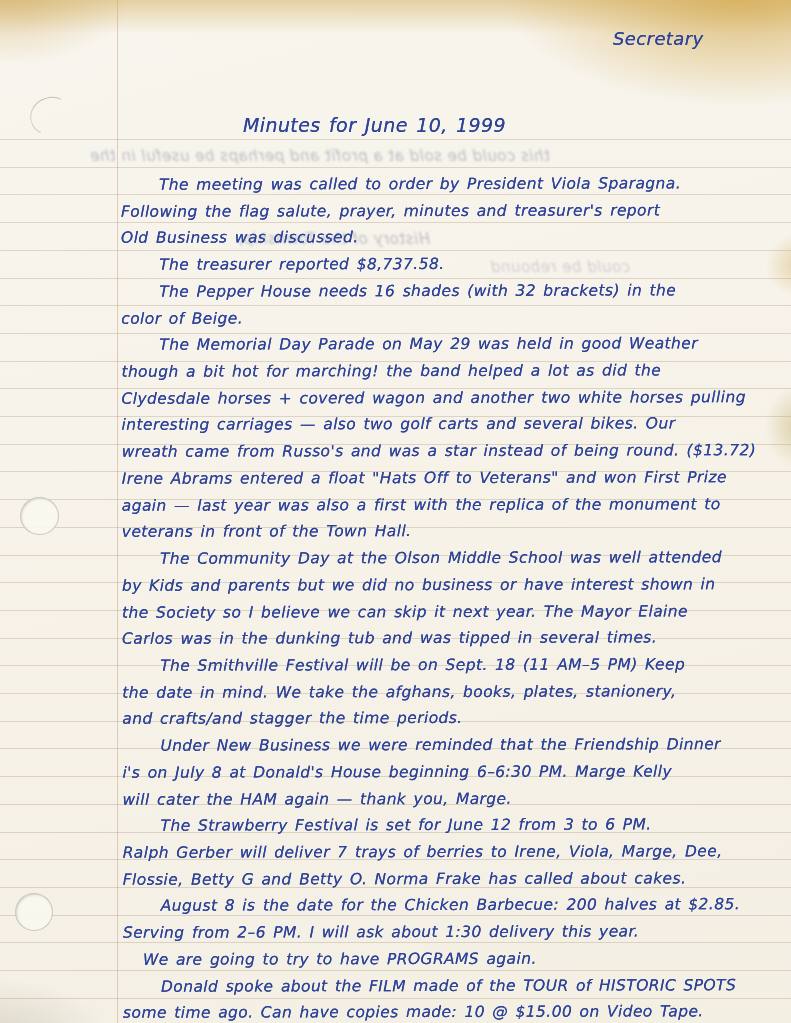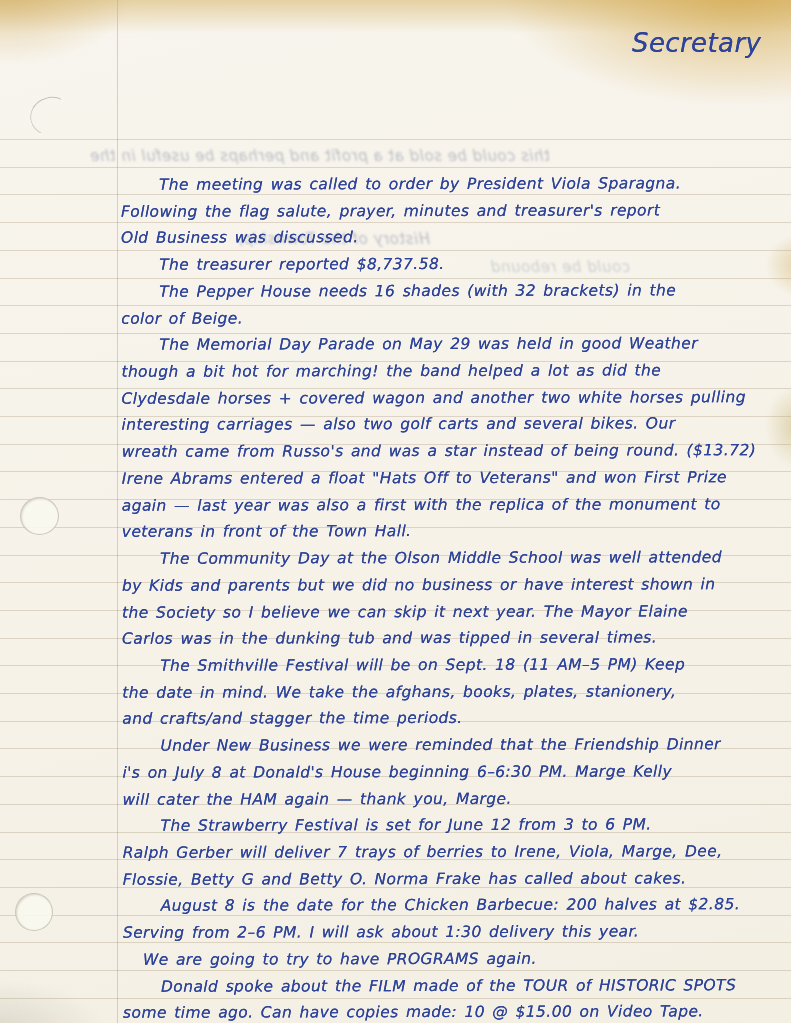--- a/index.html
+++ b/index.html
@@ -66,21 +66,21 @@
     position:absolute;white-space:nowrap;font-style:italic;
     color:rgba(92,104,138,0.38);filter:blur(1.1px);
     transform:scaleX(-1);font-size:15px;letter-spacing:0.5px;
   }
   .bt1{top:147px;left:120px;width:430px;}
   .bt2{top:230px;left:130px;width:300px;}
   .bt3{top:258px;left:300px;width:330px;opacity:0.7;}
   
   .hand{color:var(--ink,#2e449a);font-style:italic;letter-spacing:0.4px;word-spacing:2px;
         text-shadow:0 0 0.4px var(--ink,#2e449a);}
-  .secretary{position:absolute;top:28px;left:632px;font-size:26px;}
+  .secretary{position:absolute;top:28px;left:613px;font-size:18px;}
   .title{position:absolute;top:114px;left:243px;font-size:19px;}
   #lines-container{position:absolute;top:171px;left:122px;width:662px;
                    transform:rotate(-0.15deg);}
   .hand-line{height:26.72px;line-height:26.72px;font-size:15.5px;white-space:nowrap;}
   .indent-para{padding-left:38px;}
   .indent-small{padding-left:20px;}
 </style>
 </head>
 <body>
 
@@ -99,20 +99,21 @@
   <div class="hole hole1"></div>
   <div class="hole hole2"></div>
   <div class="hole hole3"></div>
 
   <div class="bt bt1">this could be sold at a profit and perhaps be useful in the</div>
   <div class="bt bt2">History of the Township,</div>
   <div class="bt bt3">could be rebound</div>
 
   <div class="hand secretary">Secretary</div>
 
+  <div class="hand title">Minutes for June 10, 1999</div>
 
   <div id="lines-container" class="hand">
       <div class="hand-line indent-para">The meeting was called to order by President Viola Sparagna.</div>
       <div class="hand-line">Following the flag salute, prayer, minutes and treasurer's report</div>
       <div class="hand-line">Old Business was discussed.</div>
       <div class="hand-line indent-para">The treasurer reported $8,737.58.</div>
       <div class="hand-line indent-para">The Pepper House needs 16 shades (with 32 brackets) in the</div>
       <div class="hand-line">color of Beige.</div>
       <div class="hand-line indent-para">The Memorial Day Parade on May 29 was held in good Weather</div>
       <div class="hand-line">though a bit hot for marching!  the band helped a lot as did the</div>

